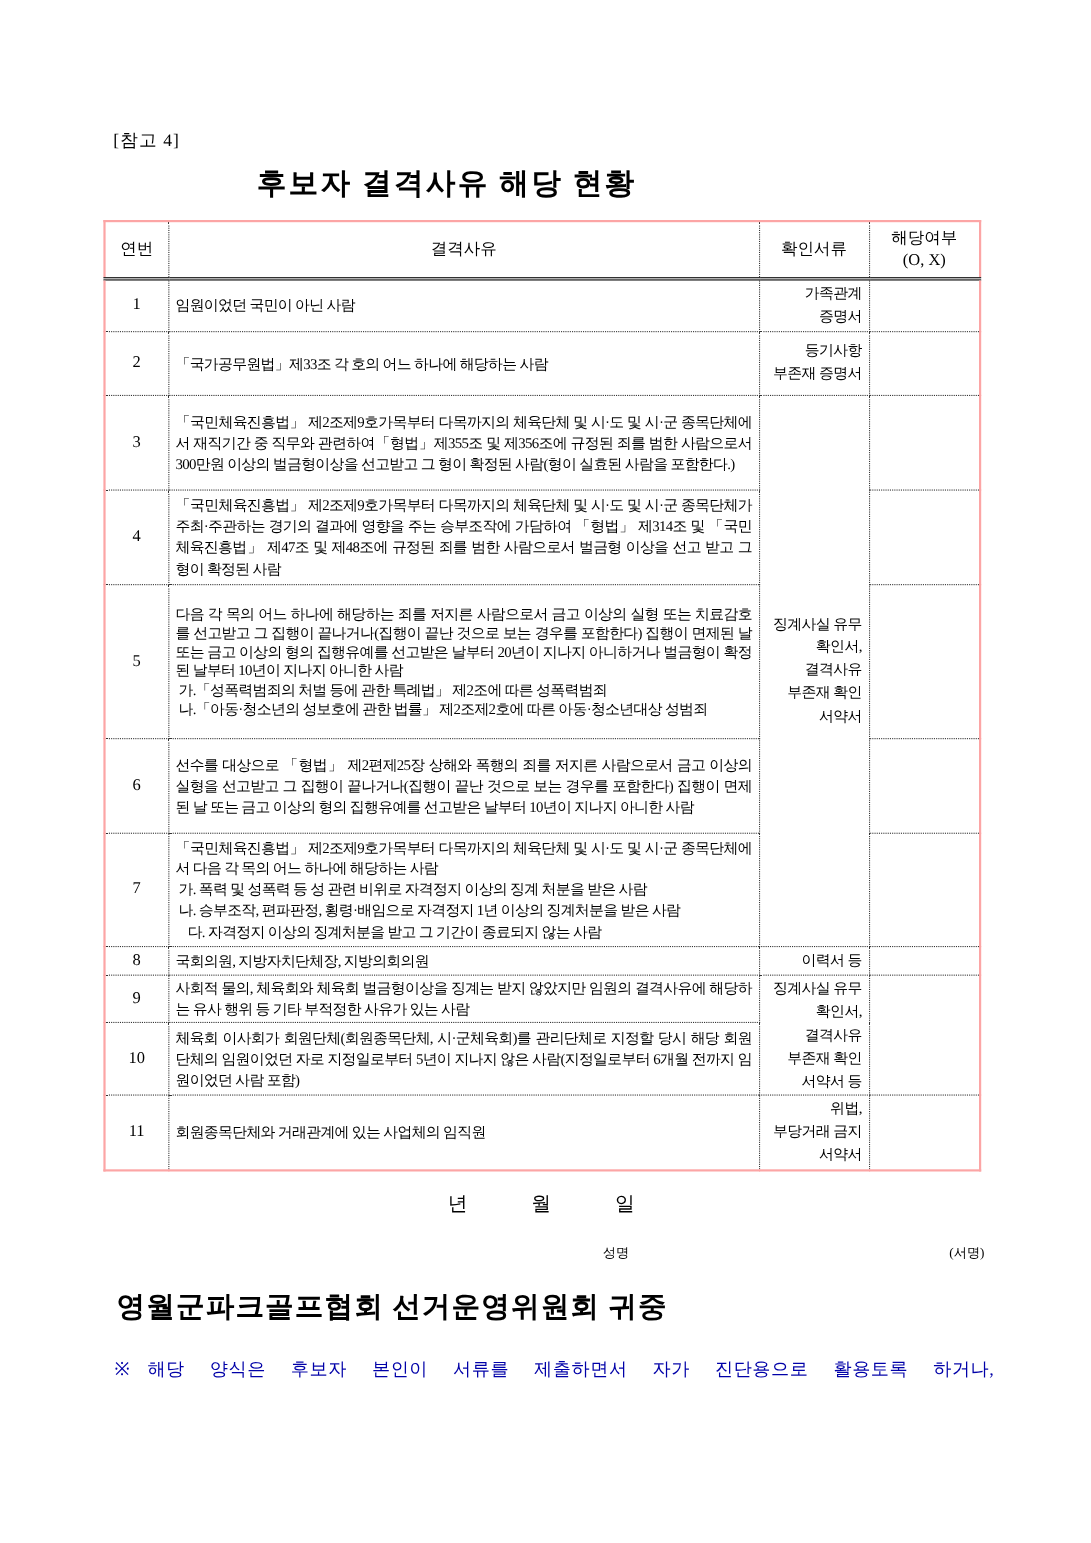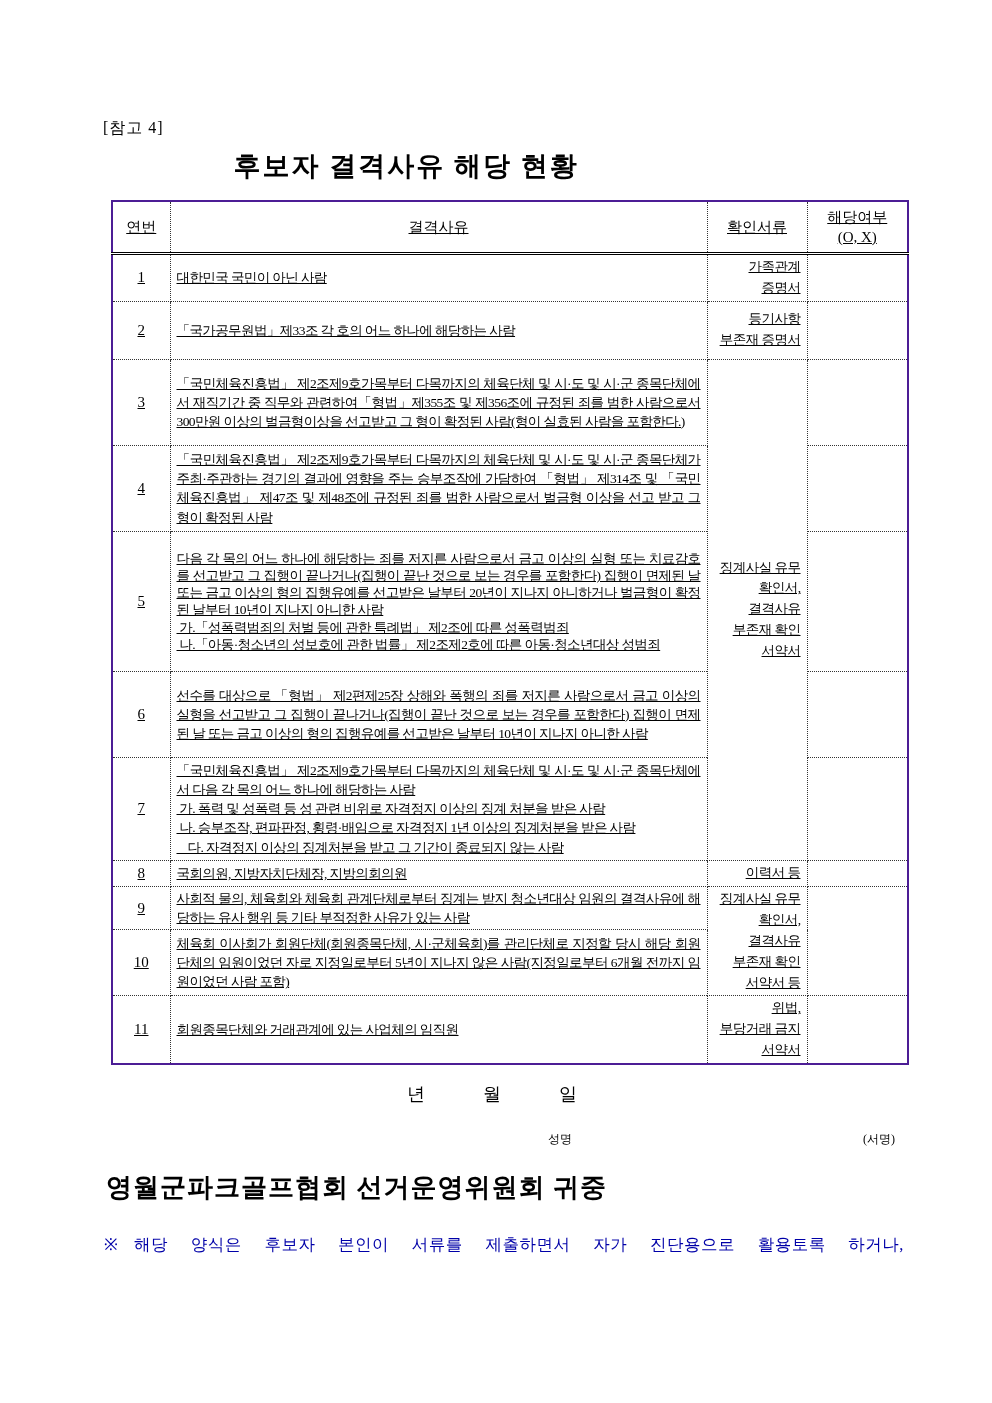--- a/index.html
+++ b/index.html
@@ -13,24 +13,23 @@
   .ref-label {
     position:absolute; left:103px; top:118px;
     font-size:16px; letter-spacing:1px;
   }
   .doc-title {
     position:absolute; left:0; top:148px; width:812px; margin:0;
     text-align:center; font-size:27px; font-weight:bold; letter-spacing:2px;
   }
 
   table.main {
-    position:absolute; left:111px; top:200px; width:796px;
+    position:absolute; left:94px; top:200px; width:796px;
     border-collapse:collapse; table-layout:fixed;
-    border:2px solid #4c1d95;
-    text-decoration:underline;
+    border:2px solid #fca5a5;
   }
   table.main th, table.main td {
     border:1px dotted #333;
     padding:2px 6px;
     vertical-align:middle;
     overflow:hidden;
   }
   table.main thead th {
     border-bottom:3px double #000;
     font-weight:normal; font-size:15px; text-align:center;
@@ -91,21 +90,21 @@
         <th>연번</th>
         <th>결격사유</th>
         <th>확인서류</th>
         <th>해당여부
 (O, X)</th>
       </tr>
     </thead>
     <tbody>
       <tr class="r1">
         <td class="no">1</td>
-        <td class="reason">대한민국 국민이 아닌 사람</td>
+        <td class="reason">임원이었던 국민이 아닌 사람</td>
         <td class="docs">가족관계
 증명서</td>
         <td class="applicable"></td>
       </tr>
       <tr class="r2">
         <td class="no">2</td>
         <td class="reason">「국가공무원법」제33조 각 호의 어느 하나에 해당하는 사람</td>
         <td class="docs">등기사항
 부존재 증명서</td>
         <td class="applicable"></td>
@@ -146,21 +145,21 @@
         <td class="applicable"></td>
       </tr>
       <tr class="r8">
         <td class="no">8</td>
         <td class="reason">국회의원, 지방자치단체장, 지방의회의원</td>
         <td class="docs">이력서 등</td>
         <td class="applicable"></td>
       </tr>
       <tr class="r9">
         <td class="no">9</td>
-        <td class="reason">사회적 물의, 체육회와 체육회 관계단체로부터 징계는 받지 청소년대상 임원의 결격사유에 해당하는 유사 행위 등 기타 부적정한 사유가 있는 사람</td>
+        <td class="reason">사회적 물의, 체육회와 체육회 벌금형이상을 징계는 받지 않았지만 임원의 결격사유에 해당하는 유사 행위 등 기타 부적정한 사유가 있는 사람</td>
         <td class="docs" rowspan="2">징계사실 유무
 확인서,
 결격사유
 부존재 확인
 서약서 등</td>
         <td class="applicable" rowspan="2"></td>
       </tr>
       <tr class="r10">
         <td class="no">10</td>
         <td class="reason">체육회 이사회가 회원단체(회원종목단체, 시·군체육회)를 관리단체로 지정할 당시 해당 회원단체의 임원이었던 자로 지정일로부터 5년이 지나지 않은 사람(지정일로부터 6개월 전까지 임원이었던 사람 포함)</td>

